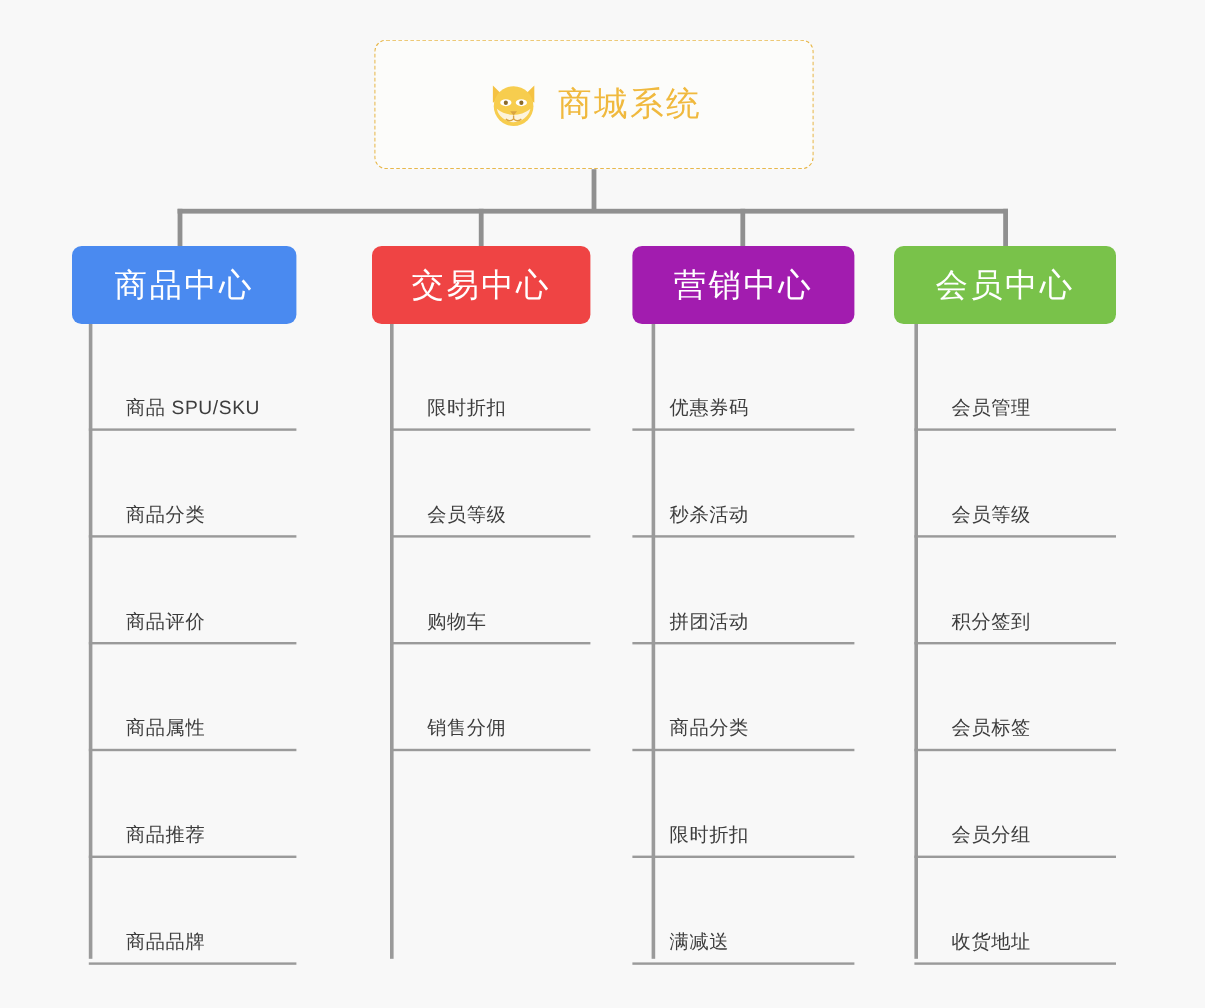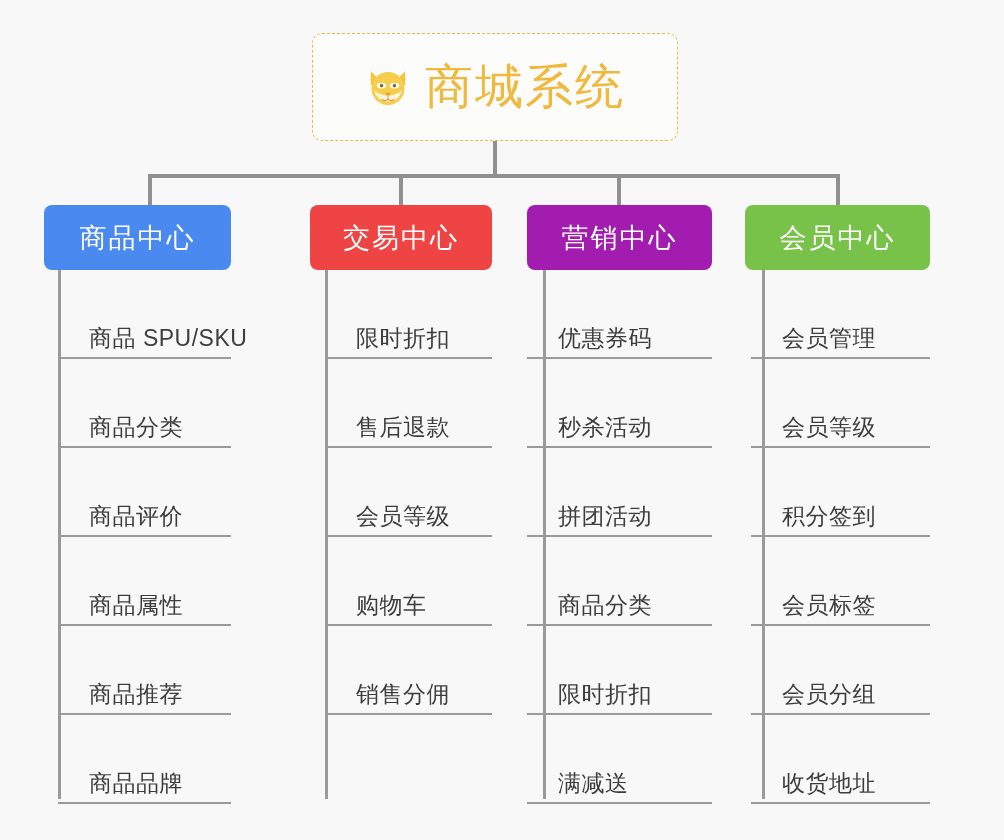--- a/index.html
+++ b/index.html
@@ -37,21 +37,21 @@
     justify-content: center;
     gap: 14px;
   }
   .root-icon {
     width: 46px;
     height: 46px;
     flex: 0 0 auto;
     display: block;
   }
   .root-title {
-    font-size: 48px;
+    font-size: 28px;
     line-height: 1;
     color: #f0b93e;
     letter-spacing: 2px;
     white-space: nowrap;
   }
 
   
   .conn {
     position: absolute;
     background: #909090;
@@ -90,21 +90,21 @@
     display: flex;
     align-items: center;
     justify-content: center;
     color: #ffffff;
     font-size: 27px;
     letter-spacing: 2px;
     white-space: nowrap;
   }
 
   
-  #col-0 { left: 44px;  width: 187px; }
+  #col-0 { left: 60px;  width: 187px; }
   #col-1 { left: 310px; width: 182px; }
   #col-2 { left: 527px; width: 185px; }
   #col-3 { left: 745px; width: 185px; }
 
   .col-body {
     position: relative;
     margin-top: 0;
   }
   .col-stem {              
     position: absolute;
@@ -121,24 +121,24 @@
     position: relative;
     box-sizing: border-box;
     height: 89px;
     display: flex;
     align-items: flex-end;
     border-bottom: 2px solid #9a9a9a;
   }
   #col-0 .leaf { margin-left: 14px; }
   #col-1 .leaf { margin-left: 15px; }
   #col-2 .leaf { }
-  #col-3 .leaf { margin-left: 6px; }
+  #col-3 .leaf { margin-left: 17px; }
 
   .leaf-label {
-    font-size: 23px;
+    font-size: 16px;
     color: #3d3d3d;
     line-height: 1.05;
     padding: 0 14px 7px 31px;
     white-space: nowrap;
     letter-spacing: 0.5px;
   }
 </style>
 </head>
 <body>
 
@@ -201,23 +201,20 @@
   <div class="column" id="col-1">
     <div class="col-header" style="background: #ef4444;">
       <span>交易中心</span>
     </div>
     <div class="col-body">
       <div class="col-stem"></div>
       <div class="leaf">
           <span class="leaf-label">限时折扣</span>
         </div>
       <div class="leaf">
-          <span class="leaf-label">售后退款</span>
-        </div>
-      <div class="leaf">
           <span class="leaf-label">会员等级</span>
         </div>
       <div class="leaf">
           <span class="leaf-label">购物车</span>
         </div>
       <div class="leaf">
           <span class="leaf-label">销售分佣</span>
         </div>
     </div>
   </div>

